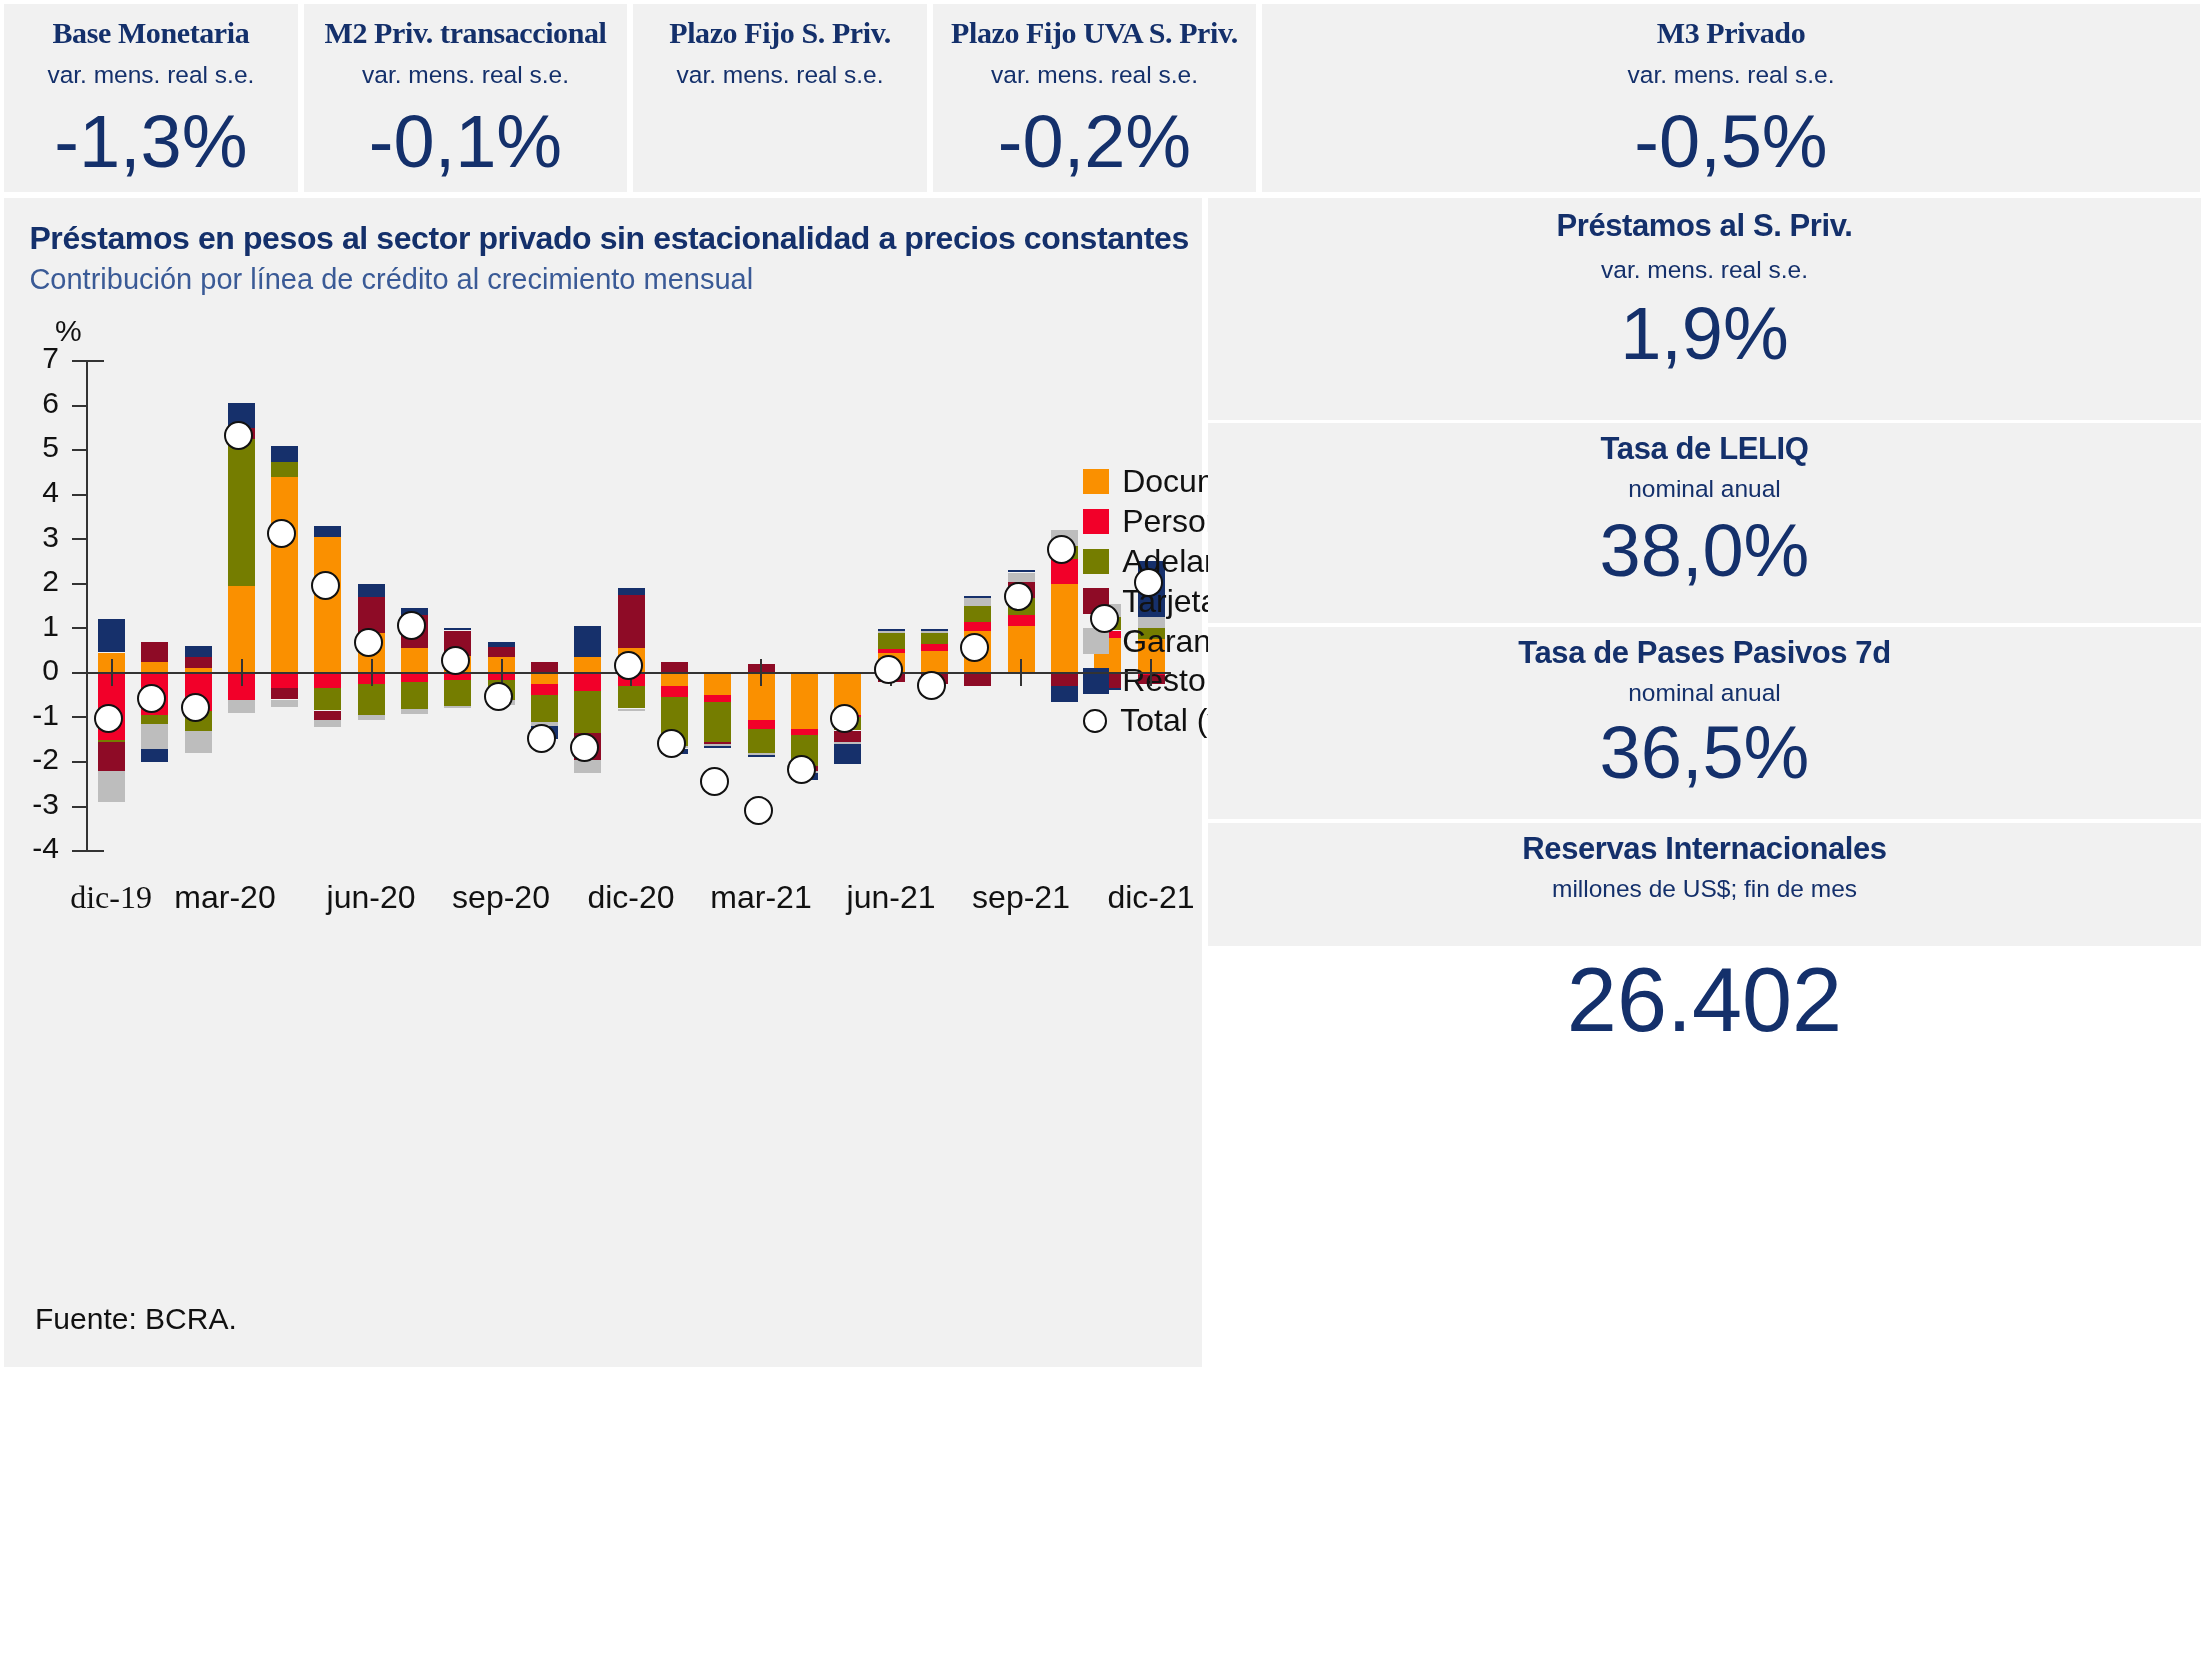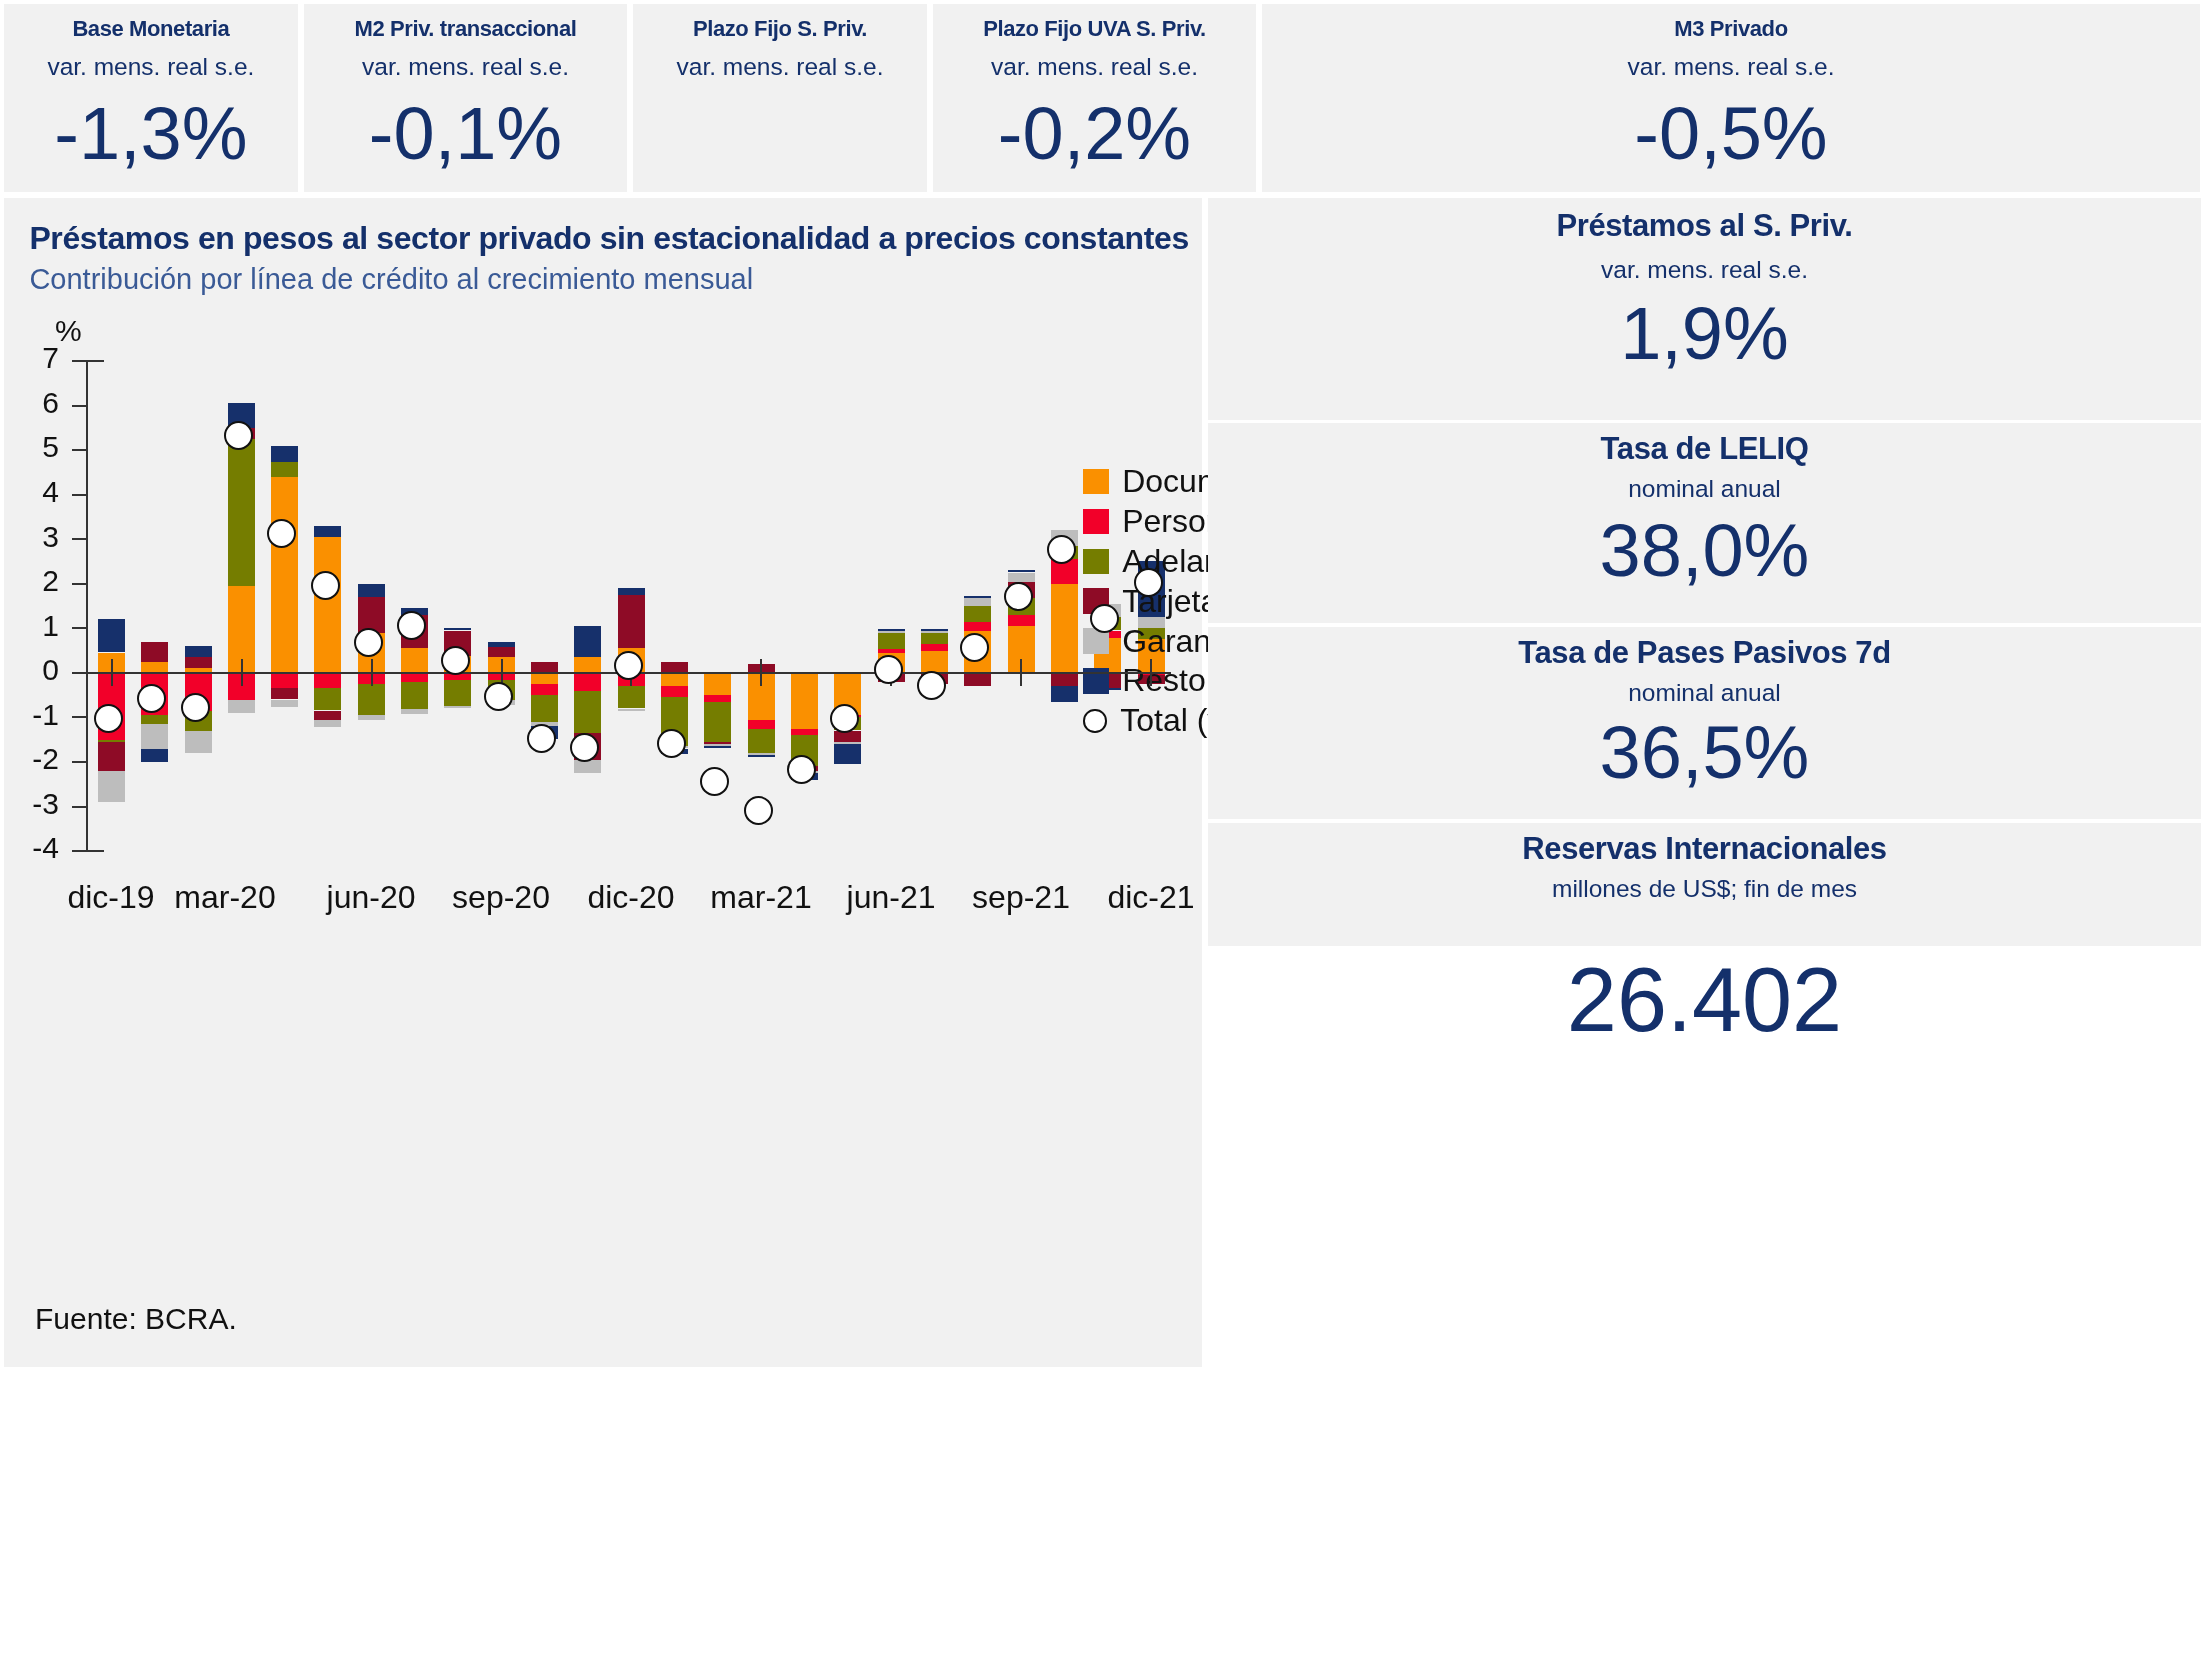--- a/index.html
+++ b/index.html
@@ -21,21 +21,21 @@
     color:#14306b; text-align:center; white-space:nowrap;
     font-family:"Liberation Sans", sans-serif;
   }
   .kpi-val {
     color:#14306b; text-align:center; white-space:nowrap;
     font-family:"Liberation Sans", sans-serif; font-weight:normal;
   }
 
   
   .topcard { top:3.9px; height:188px; }
-  .topcard .kpi-title { font-size:22px; margin-top:11.8px; }
+  .topcard .kpi-title { font-size:30px; margin-top:11.8px;font-family:Liberation Serif, serif; }
   .topcard .kpi-sub   { font-size:24.5px; margin-top:11.8px; }
   .topcard .kpi-val   { font-size:74px; margin-top:9.8px; }
 
   
   #chart-panel { left:3.9px; top:198px; width:1198px; height:757px; }
   #chart-title {
     position:absolute; left:25.5px; top:21.6px;
     font-size:32px; font-weight:bold; color:#14306b;
     letter-spacing:-0.4px; white-space:nowrap;
   }
@@ -386,21 +386,21 @@
       <div class="dot" style="left: 701px; top: 394px;"></div>
       <div class="dot" style="left: 744px; top: 343px;"></div>
       <div class="dot" style="left: 788px; top: 294px;"></div>
       <div class="dot" style="left: 831px; top: 310px;"></div>
       <div class="dot" style="left: 874px; top: 272px;"></div>
       <div class="dot" style="left: 918px; top: 221px;"></div>
       <div class="dot" style="left: 961px; top: 174px;"></div>
       <div class="dot" style="left: 1004px; top: 243px;"></div>
       <div class="dot" style="left: 1048px; top: 207px;"></div>
       <div class="xtick-mark" style="left: 24.6px; top: 298px; height: 27.4px; z-index: 3;"></div>
-      <div class="xtick-label" style="left: -63px; top: 518px; width: 176px;">dic-19</div>
+      <div class="xtick-label" style="left: -63px; top: 518px; width: 176px; font-family: Liberation Serif, serif;">dic-19</div>
       <div class="xtick-mark" style="left: 155px; top: 298px; height: 27.4px; z-index: 3;"></div>
       <div class="xtick-label" style="left: 67px; top: 518px; width: 144px;">mar-20</div>
       <div class="xtick-mark" style="left: 285px; top: 298px; height: 27.4px; z-index: 3;"></div>
       <div class="xtick-label" style="left: 197px; top: 518px; width: 176px;">jun-20</div>
       <div class="xtick-mark" style="left: 415px; top: 298px; height: 27.4px; z-index: 3;"></div>
       <div class="xtick-label" style="left: 327px; top: 518px; width: 176px;">sep-20</div>
       <div class="xtick-mark" style="left: 544px; top: 298px; height: 27.4px; z-index: 3;"></div>
       <div class="xtick-label" style="left: 457px; top: 518px; width: 176px;">dic-20</div>
       <div class="xtick-mark" style="left: 674px; top: 298px; height: 27.4px; z-index: 3;"></div>
       <div class="xtick-label" style="left: 587px; top: 518px; width: 176px;">mar-21</div>

